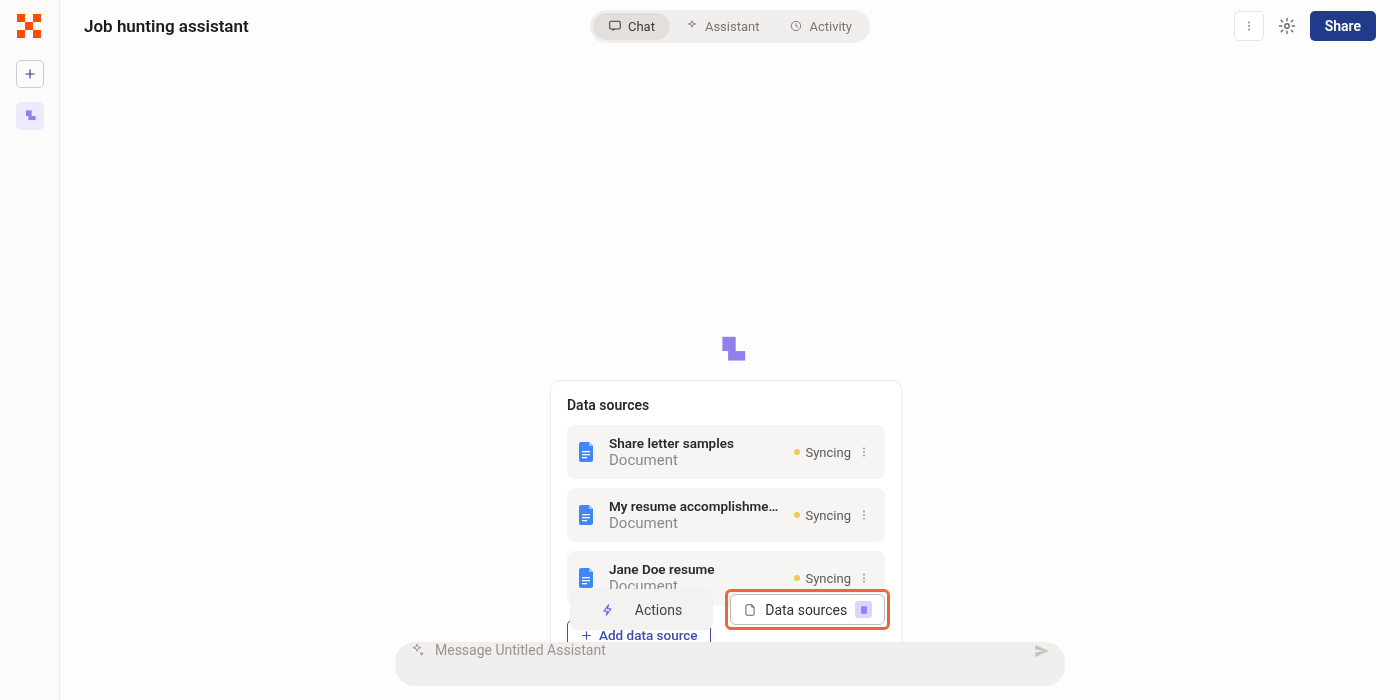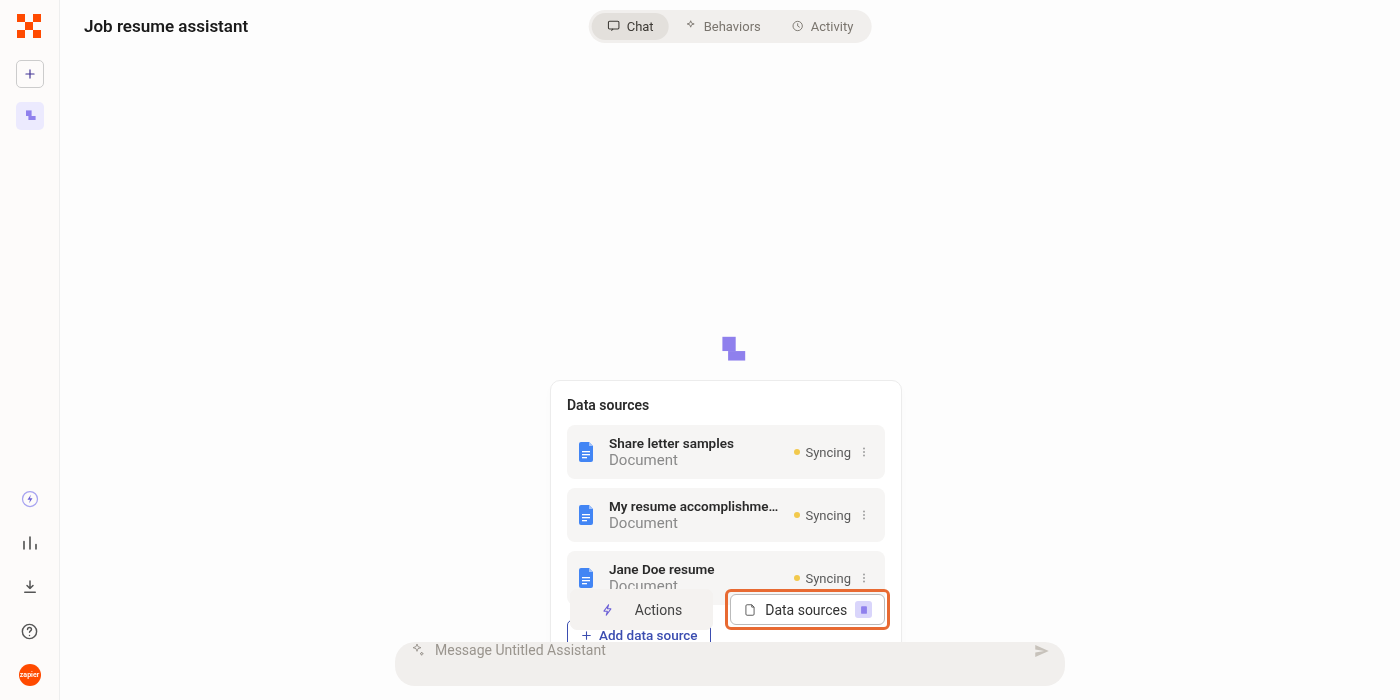--- a/index.html
+++ b/index.html
@@ -75,73 +75,62 @@
     <svg width="14" height="14" viewBox="0 0 24 24">
         <path d="M12 5v14M5 12h14" stroke="#403294" stroke-width="2" stroke-linecap="round"></path>
       </svg>
   </div>
   <div class="proj-icon">
     <svg class="sh" width="18" height="18" viewBox="0 0 20 20">
       <rect x="5" y="3" width="7" height="7" fill="#8f80ed"></rect>
       <rect x="8" y="10" width="9" height="5" fill="#8f80ed"></rect>
     </svg>
   </div>
-  <div class="sidebar-bottom">
-    <div class="sb-ico">
-      <svg width="20" height="20" viewBox="0 0 24 24">
-          <circle cx="12" cy="12" r="9" fill="none" stroke="#a7a3f0" stroke-width="1.5"></circle>
-          <path d="M13 7l-4 6h3l-1 4 4-6h-3l1-4z" fill="#6b5fd6"></path>
-        </svg>
-    </div>
-    <div class="sb-ico">
-      <svg width="18" height="18" viewBox="0 0 24 24">
-          <path d="M4 20V10M12 20V4M20 20v-6" stroke="#555" stroke-width="2.2" stroke-linecap="round"></path>
-        </svg>
-    </div>
-    <div class="sb-ico">
-      <svg width="18" height="18" viewBox="0 0 24 24">
-          <path d="M12 4v10m0 0l-4-4m4 4l4-4M5 19h14" stroke="#555" stroke-width="2" stroke-linecap="round" stroke-linejoin="round"></path>
-        </svg>
-    </div>
-    <div class="sb-ico">
-      <svg width="19" height="19" viewBox="0 0 24 24">
-          <circle cx="12" cy="12" r="9" fill="none" stroke="#555" stroke-width="1.8"></circle>
-          <path d="M9.5 9.5a2.5 2.5 0 115 0c0 1.5-2.5 1.8-2.5 3.5M12 17h.01" stroke="#555" stroke-width="1.8" stroke-linecap="round" fill="none"></path>
-        </svg>
-    </div>
-    <div class="orange-badge">
-      <span>zapier</span>
-    </div>
-  </div>
 </div>
 
 <div class="main">
   <div class="topbar">
-    <div class="title">Job resume assistant</div>
+    <div class="title">Job hunting assistant</div>
     <div class="tabseg">
       <div class="tabbtn active">
         <svg width="14" height="14" viewBox="0 0 24 24">
             <rect x="3" y="4" width="18" height="13" rx="2" fill="none" stroke="#3d3a35" stroke-width="1.8"></rect>
             <path d="M8 20l3-3" stroke="#3d3a35" stroke-width="1.8"></path>
           </svg>
         <span>Chat</span>
       </div>
       <div class="tabbtn">
         <svg width="14" height="14" viewBox="0 0 24 24">
             <path d="M12 3l1.5 4L18 8.5 13.5 10 12 14l-1.5-4L6 8.5 10.5 7 12 3z" fill="none" stroke="#7a756e" stroke-width="1.5"></path>
           </svg>
-        <span>Behaviors</span>
+        <span>Assistant</span>
       </div>
       <div class="tabbtn">
         <svg width="14" height="14" viewBox="0 0 24 24">
             <circle cx="12" cy="12" r="8" fill="none" stroke="#7a756e" stroke-width="1.6"></circle>
             <path d="M12 8v4l3 2" stroke="#7a756e" stroke-width="1.6" fill="none" stroke-linecap="round"></path>
           </svg>
         <span>Activity</span>
       </div>
+    </div>
+    <div class="topright">
+      <div class="icon-btn">
+        <svg width="14" height="14" viewBox="0 0 24 24">
+            <circle cx="12" cy="6" r="1.6" fill="#888"></circle>
+            <circle cx="12" cy="12" r="1.6" fill="#888"></circle>
+            <circle cx="12" cy="18" r="1.6" fill="#888"></circle>
+          </svg>
+      </div>
+      <div class="icon-btn noborder">
+        <svg width="18" height="18" viewBox="0 0 24 24">
+            <circle cx="12" cy="12" r="3" fill="none" stroke="#666" stroke-width="1.8"></circle>
+            <path d="M12 2v3M12 19v3M4.2 4.2l2.1 2.1M17.7 17.7l2.1 2.1M2 12h3M19 12h3M4.2 19.8l2.1-2.1M17.7 6.3l2.1-2.1" stroke="#666" stroke-width="1.8" stroke-linecap="round"></path>
+          </svg>
+      </div>
+      <button class="share-btn">Share</button>
     </div>
   </div>
 
   <div class="content-area">
     <div class="center-avatar">
       <svg class="shape" width="40" height="40" viewBox="0 0 40 40">
         <rect x="12" y="4" width="14" height="15" fill="#8f80ed"></rect>
         <rect x="18" y="19" width="18" height="10" fill="#8f80ed"></rect>
       </svg>
     </div>

